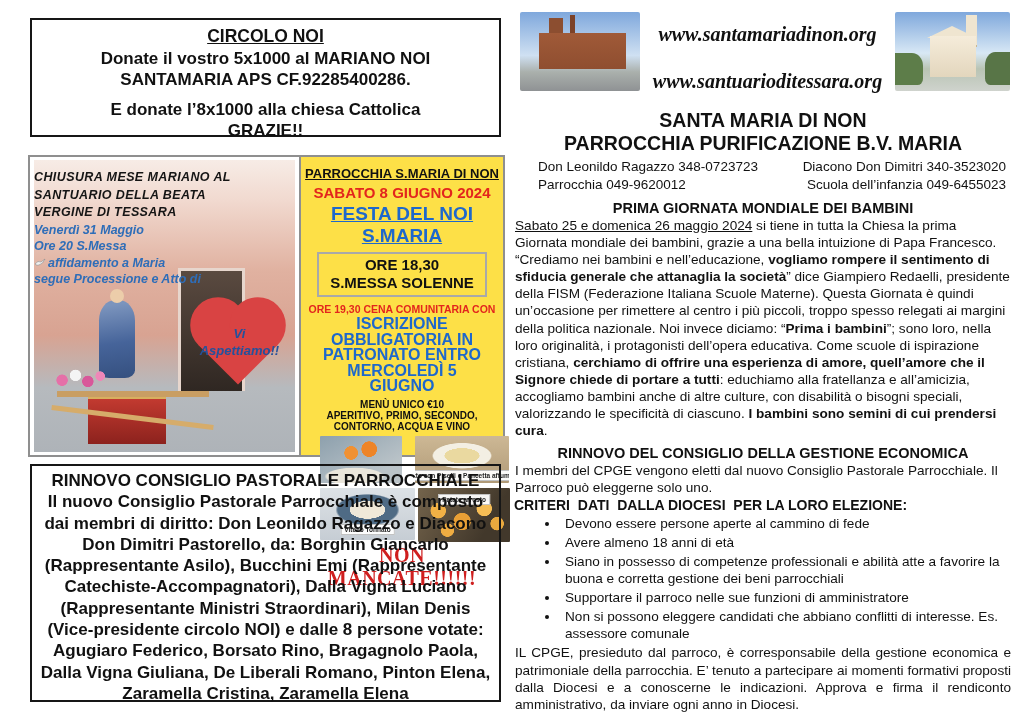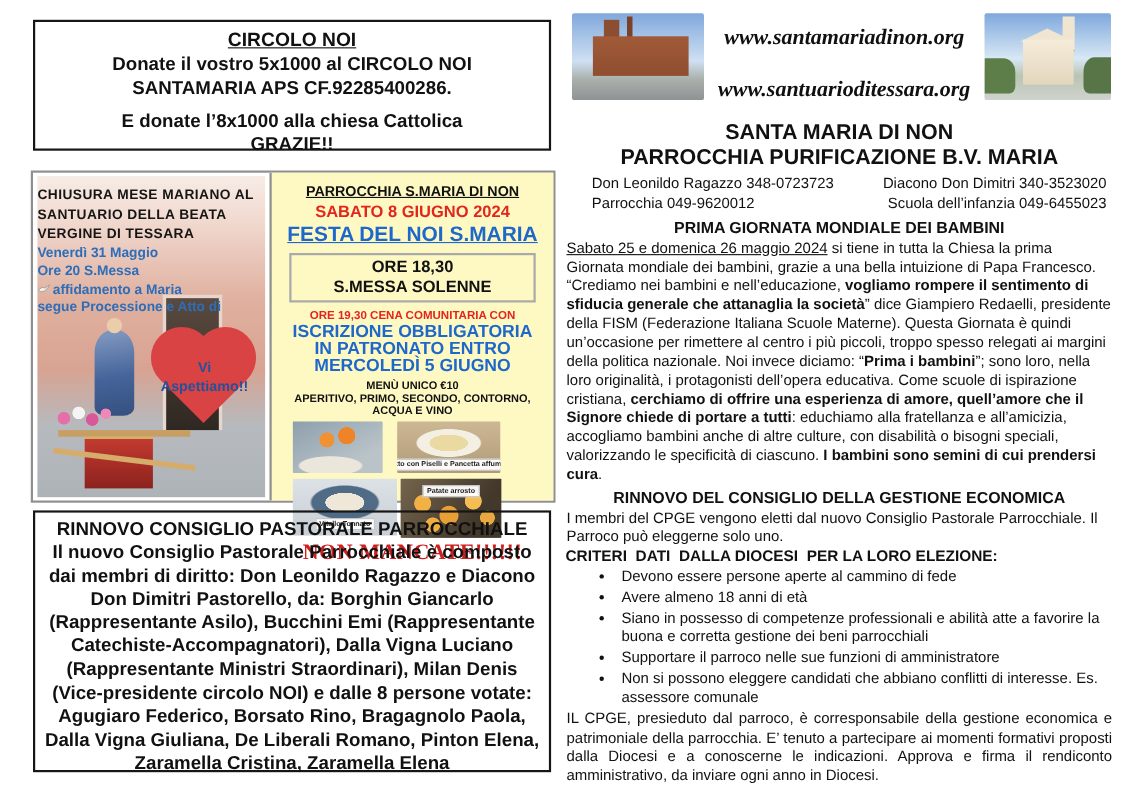--- a/index.html
+++ b/index.html
@@ -10,22 +10,22 @@
   
   .circolo-box { position:absolute; left:30px; top:18px; width:471px; height:119px;
     border:2px solid #161616; text-align:center; font-weight:bold; padding:5px 12px 0; }
   .cb-title { font-size:17.5px; text-decoration:underline; line-height:22px; }
   .cb-l1 { font-size:17px; line-height:21px; margin-top:1px; }
   .cb-l2 { font-size:17px; line-height:21px; margin-top:9px; }
   .cb-l3 { font-size:17px; line-height:21px; }
 
   .events-box { position:absolute; left:28px; top:155px; width:477px; height:302px;
     border:2px solid #8f8f8f; display:flex; background:#fff; }
-  .cell-left { width:215px; padding:3px 4px; }
-  .cell-right { flex:1; border-left:2px solid #8f8f8f; background:#fef9c3;
+  .cell-left { width:269px; padding:3px 4px;font-style:italic; }
+  .cell-right { flex:1; border-left:2px solid #8f8f8f; background:#fde047;
     text-align:center; padding:5px 2px 0; position:relative; }
 
   
   .poster { position:relative; width:100%; height:100%; overflow:hidden;
     background:linear-gradient(180deg,#f7ece6 0%,#f1d9cf 14%,#e0b1a0 38%,#d8a392 60%,#b6babe 78%,#aeb3b8 100%); }
   .doorway { position:absolute; left:55%; top:37%; width:26%; height:42%;
     background:linear-gradient(#5a4a40,#2f2722); border:3px solid #e7d6cd; border-bottom:none; }
   .p-title { position:relative; z-index:3; font-weight:bold; font-size:12.5px; line-height:17.5px;
     letter-spacing:.4px; padding-top:9px; color:#151515; }
   .p-sub { position:relative; z-index:3; color:#2e6db8; font-weight:bold; font-size:12.5px; line-height:16.5px; }
@@ -143,21 +143,21 @@
   .r-bullets li { font-size:13.6px; line-height:17px; padding-left:5px; margin-bottom:2px; }
   .r-close { font-size:13.6px; line-height:17.3px; text-align:justify; padding:0 1px; }
 </style>
 </head>
 <body>
 
 <div class="page">
 
   <div class="circolo-box">
     <div class="cb-title">CIRCOLO NOI</div>
-    <div class="cb-l1">Donate il vostro 5x1000 al CIRCOLO NOI SANTAMARIA APS CF.92285400286.</div>
+    <div class="cb-l1">Donate il vostro 5x1000 al MARIANO NOI SANTAMARIA APS CF.92285400286.</div>
     <div class="cb-l2">E donate l’8x1000 alla chiesa Cattolica</div>
     <div class="cb-l3">GRAZIE!!</div>
   </div>
 
   <div class="events-box">
     <div class="cell-left">
       <div class="poster">
         <div class="doorway"></div>
         <div class="statue-body"></div>
         <div class="statue-head"></div>

